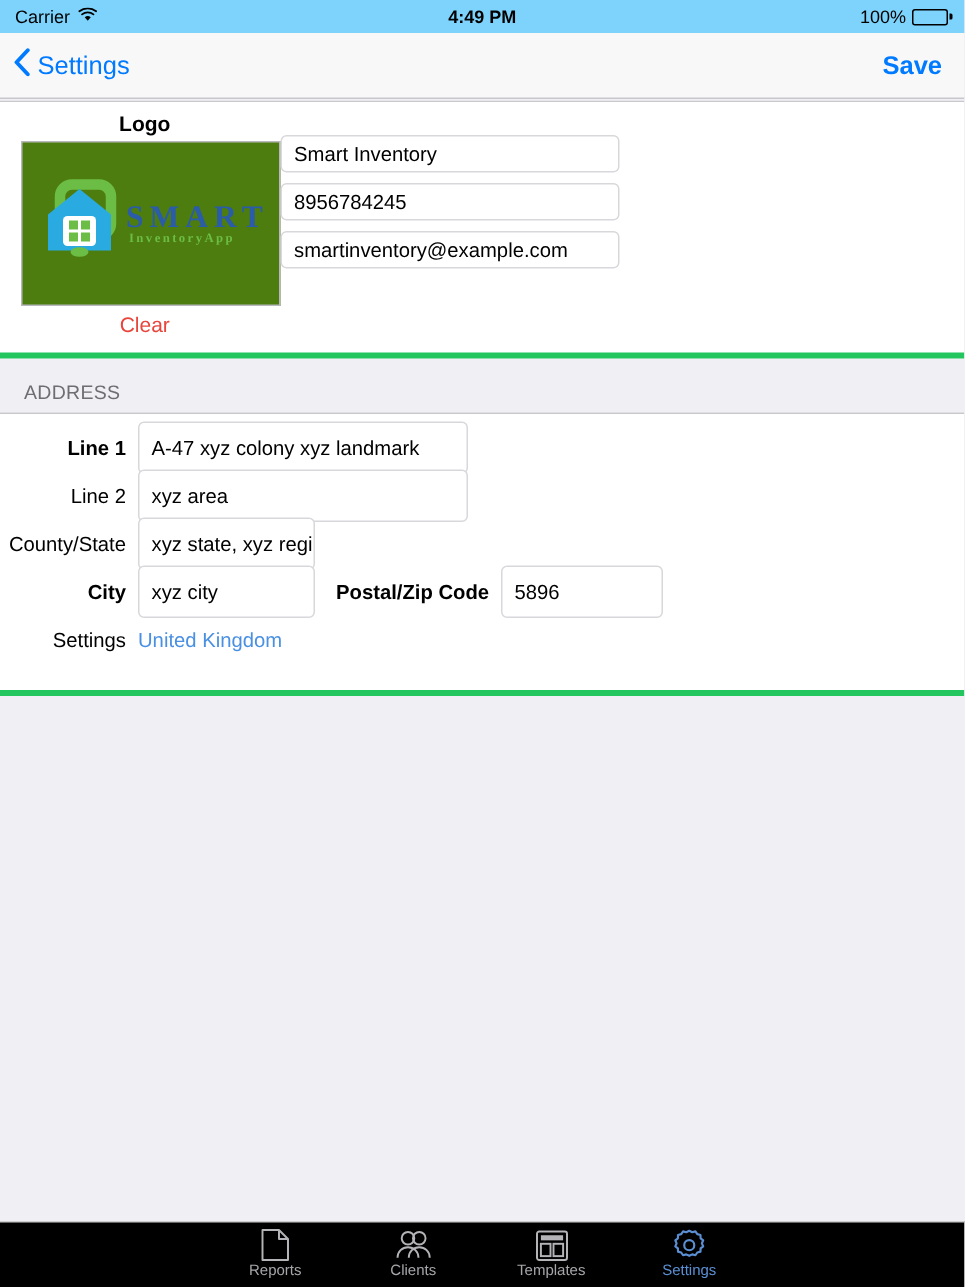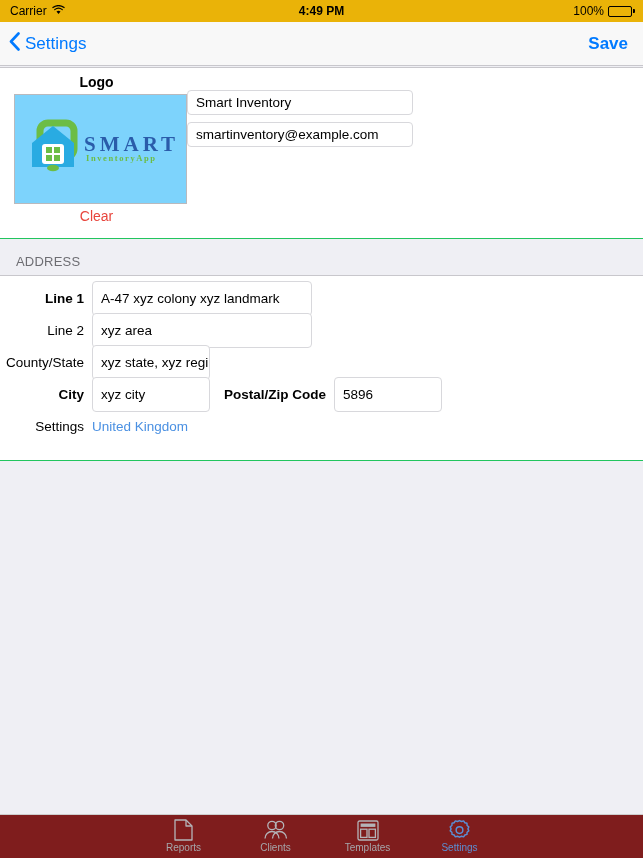--- a/index.html
+++ b/index.html
@@ -19,21 +19,21 @@
     height: 858px;
     background: #efeff4;
   }
 
   
   .status-bar {
     position: absolute;
     top: 0; left: 0;
     width: 643px;
     height: 22px;
-    background: #eab308;
+    background: #7dd3fc;
     display: flex;
     align-items: center;
     font-size: 12px;
     color: #000;
   }
   .status-left {
     position: absolute;
     left: 10px;
     display: flex;
     align-items: center;
@@ -138,21 +138,21 @@
     padding: 0 0 6px 16px;
     font-size: 13px;
     color: #6d6d72;
     letter-spacing: 0.2px;
     background: #efeff4;
   }
 
   .section-body {
     background: #ffffff;
     border-top: 1px solid #c8c7cc;
-    border-bottom: 1px solid #22c55e;
+    border-bottom: 4px solid #22c55e;
   }
 
   
   .basic-info {
     position: relative;
     height: 172px;
     padding: 0;
   }
   .logo-label {
     position: absolute;
@@ -164,21 +164,21 @@
     font-weight: bold;
     color: #000;
   }
   .logo-box {
     position: absolute;
     left: 14px;
     top: 26px;
     width: 173px;
     height: 110px;
     border: 1px solid #b9b9bd;
-    background: #7dd3fc;
+    background: #4d7c0f;
     display: flex;
     align-items: center;
     justify-content: center;
     cursor: pointer;
   }
   .logo-art {
     display: block;
   }
   .clear-link {
     position: absolute;
@@ -269,21 +269,21 @@
     color: #4a90e2;
     cursor: pointer;
   }
 
   
   .tab-bar {
     position: absolute;
     bottom: 0; left: 0;
     width: 643px;
     height: 44px;
-    background: #7f1d1d;
+    background: #000000;
     border-top: 1px solid #cdcdcd;
     display: flex;
     align-items: center;
     justify-content: center;
     gap: 0;
   }
   .tab-item {
     width: 92px;
     height: 44px;
     display: flex;
@@ -366,20 +366,21 @@
 
             <text x="60" y="44" font-family="Liberation Serif, serif" font-size="8.5" font-weight="bold" letter-spacing="1.6" fill="#6cbd45">InventoryApp</text>
           </svg>
         </span>
       </div>
 
       <div class="clear-link">Clear</div>
 
       <div class="basic-fields">
         <div class="text-field">Smart Inventory</div>
+        <div class="text-field">8956784245</div>
         <div class="text-field">smartinventory@example.com</div>
       </div>
     </div>
 
     <div class="section-header">ADDRESS</div>
 
     <div class="section-body address-body">
 
       <div class="addr-row">
         <div class="addr-label req">Line 1</div>

